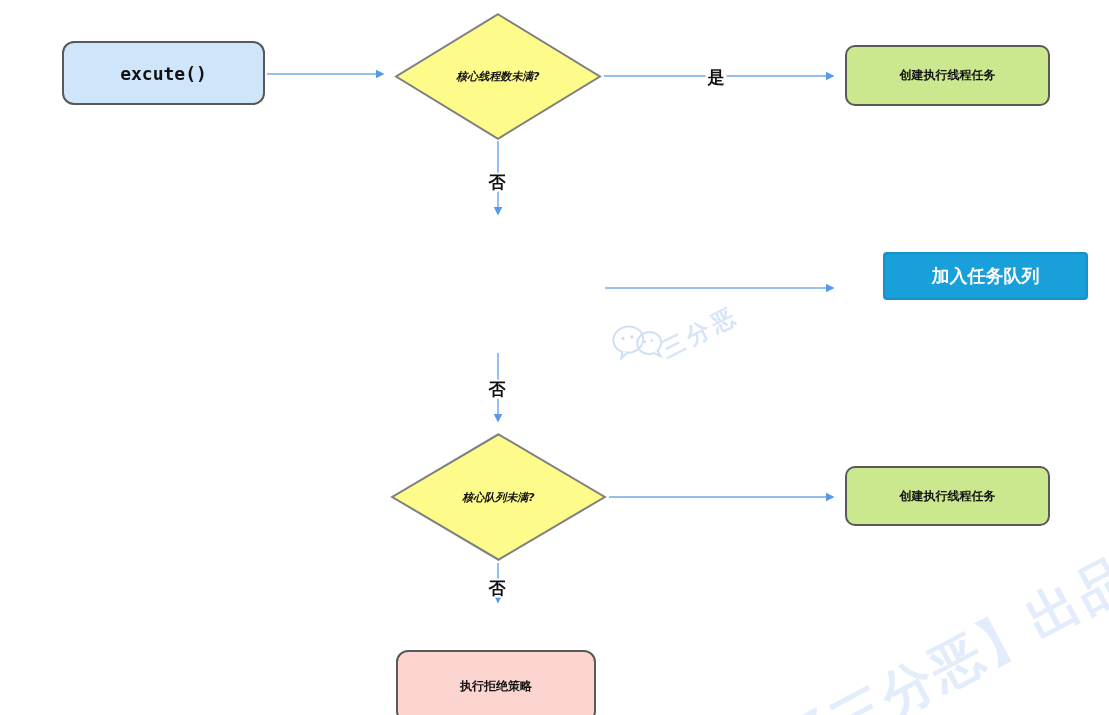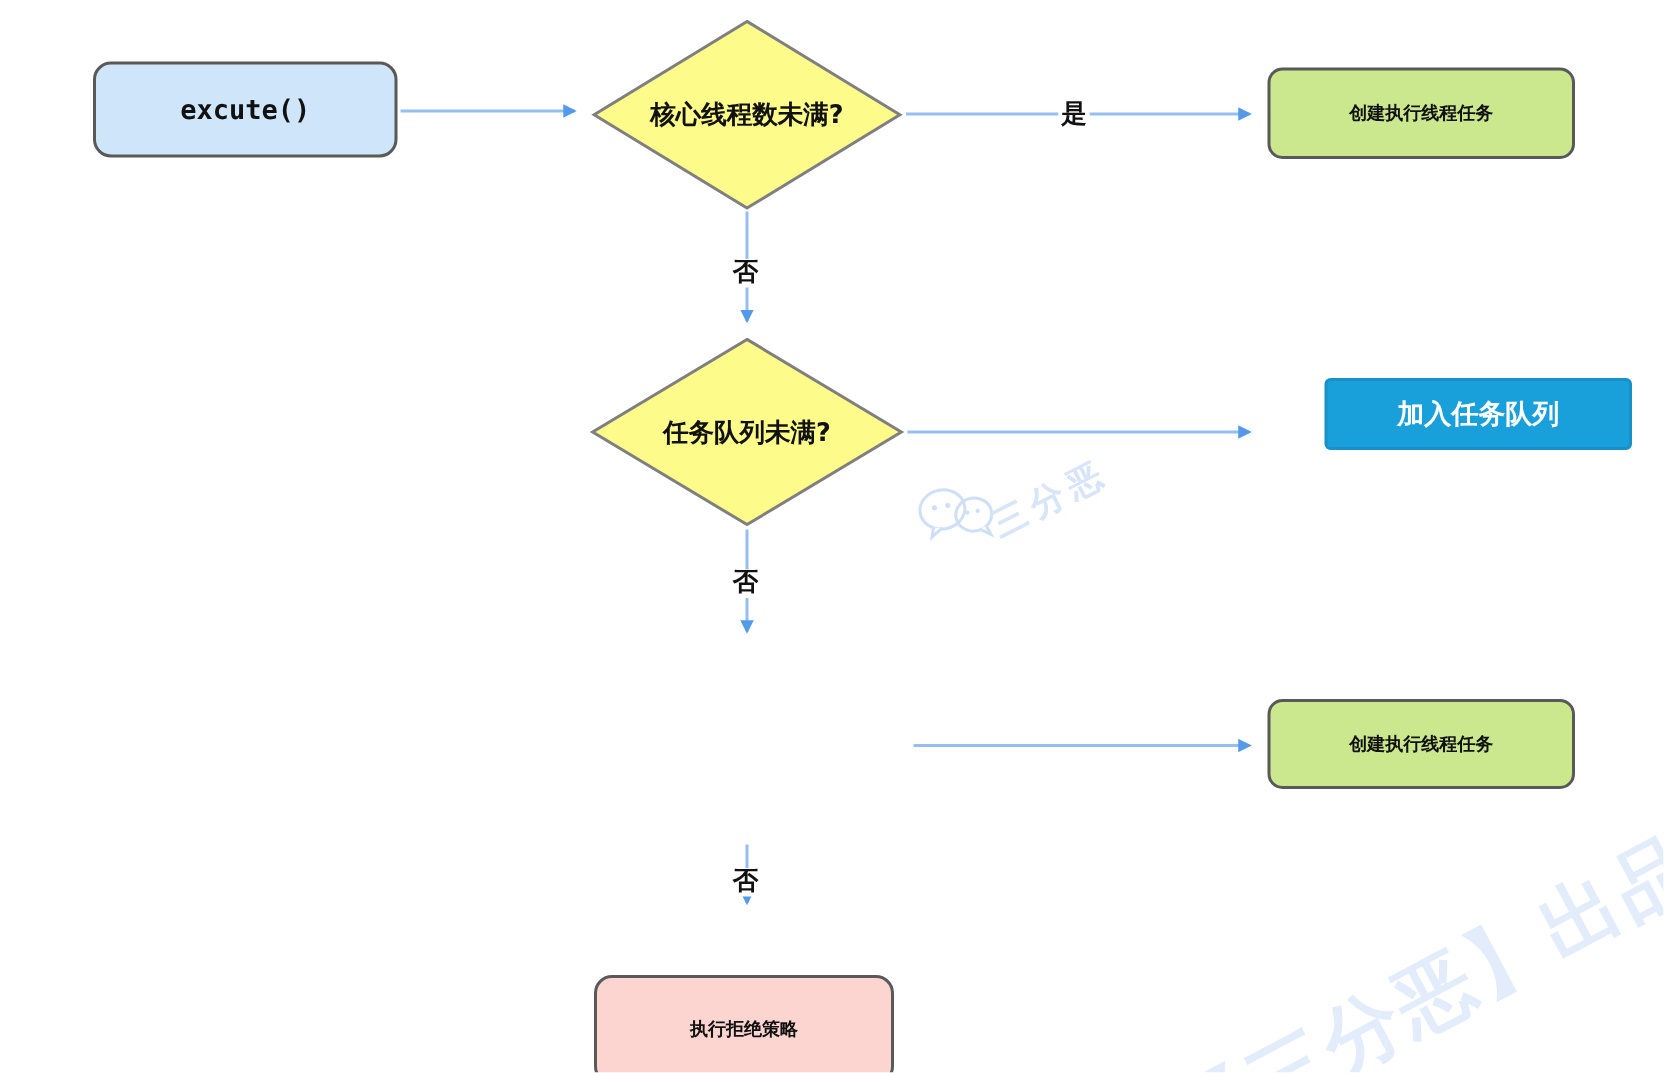--- a/index.html
+++ b/index.html
@@ -89,22 +89,23 @@
   .diamond polygon {
     fill: var(--decision-fill, #fdfc8b);
     stroke: var(--diamond-border, #7f7f7f);
     stroke-width: 2;
     vector-effect: non-scaling-stroke;
   }
   .diamond .node-label {
     position: relative;
     z-index: 1;
     font-weight: bold;
-    font-size: 17px;
+    font-size: 11px;
     color: #111111;
+    font-style: italic;
   }
   #node-decision1 { left: 394px; top: 13px;  width: 208px; height: 127px; }
   #node-decision2 { left: 393px; top: 225px; width: 210px; height: 126px; }
   #node-decision3 { left: 390px; top: 433px; width: 217px; height: 128px; }
 
   
   .edge-label {
     position: absolute;
     transform: translate(-50%, -50%);
     background: #ffffff;
@@ -178,31 +179,31 @@
     <svg viewBox="0 0 100 100" preserveAspectRatio="none">
       <polygon points="50,1 99,50 50,99 1,50"></polygon>
     </svg>
     <span class="node-label">核心线程数未满?</span>
   </div>
 
   <div class="node rounded" id="node-create1">
     <span class="node-label">创建执行线程任务</span>
   </div>
 
-  <div class="diamond" id="node-decision2">
+
+  <div class="node" id="node-enqueue">
+    <span class="node-label">加入任务队列</span>
+  </div>
+
+  <div class="diamond" id="node-decision3">
     <svg viewBox="0 0 100 100" preserveAspectRatio="none">
       <polygon points="50,1 99,50 50,99 1,50"></polygon>
     </svg>
-    <span class="node-label">任务队列未满?</span>
-  </div>
-
-  <div class="node" id="node-enqueue">
-    <span class="node-label">加入任务队列</span>
-  </div>
-
+    <span class="node-label">核心队列未满?</span>
+  </div>
 
   <div class="node rounded" id="node-create2">
     <span class="node-label">创建执行线程任务</span>
   </div>
 
   <div class="node rounded" id="node-reject">
     <span class="node-label">执行拒绝策略</span>
   </div>
 
   <span class="edge-label" id="label-yes1">是</span>

